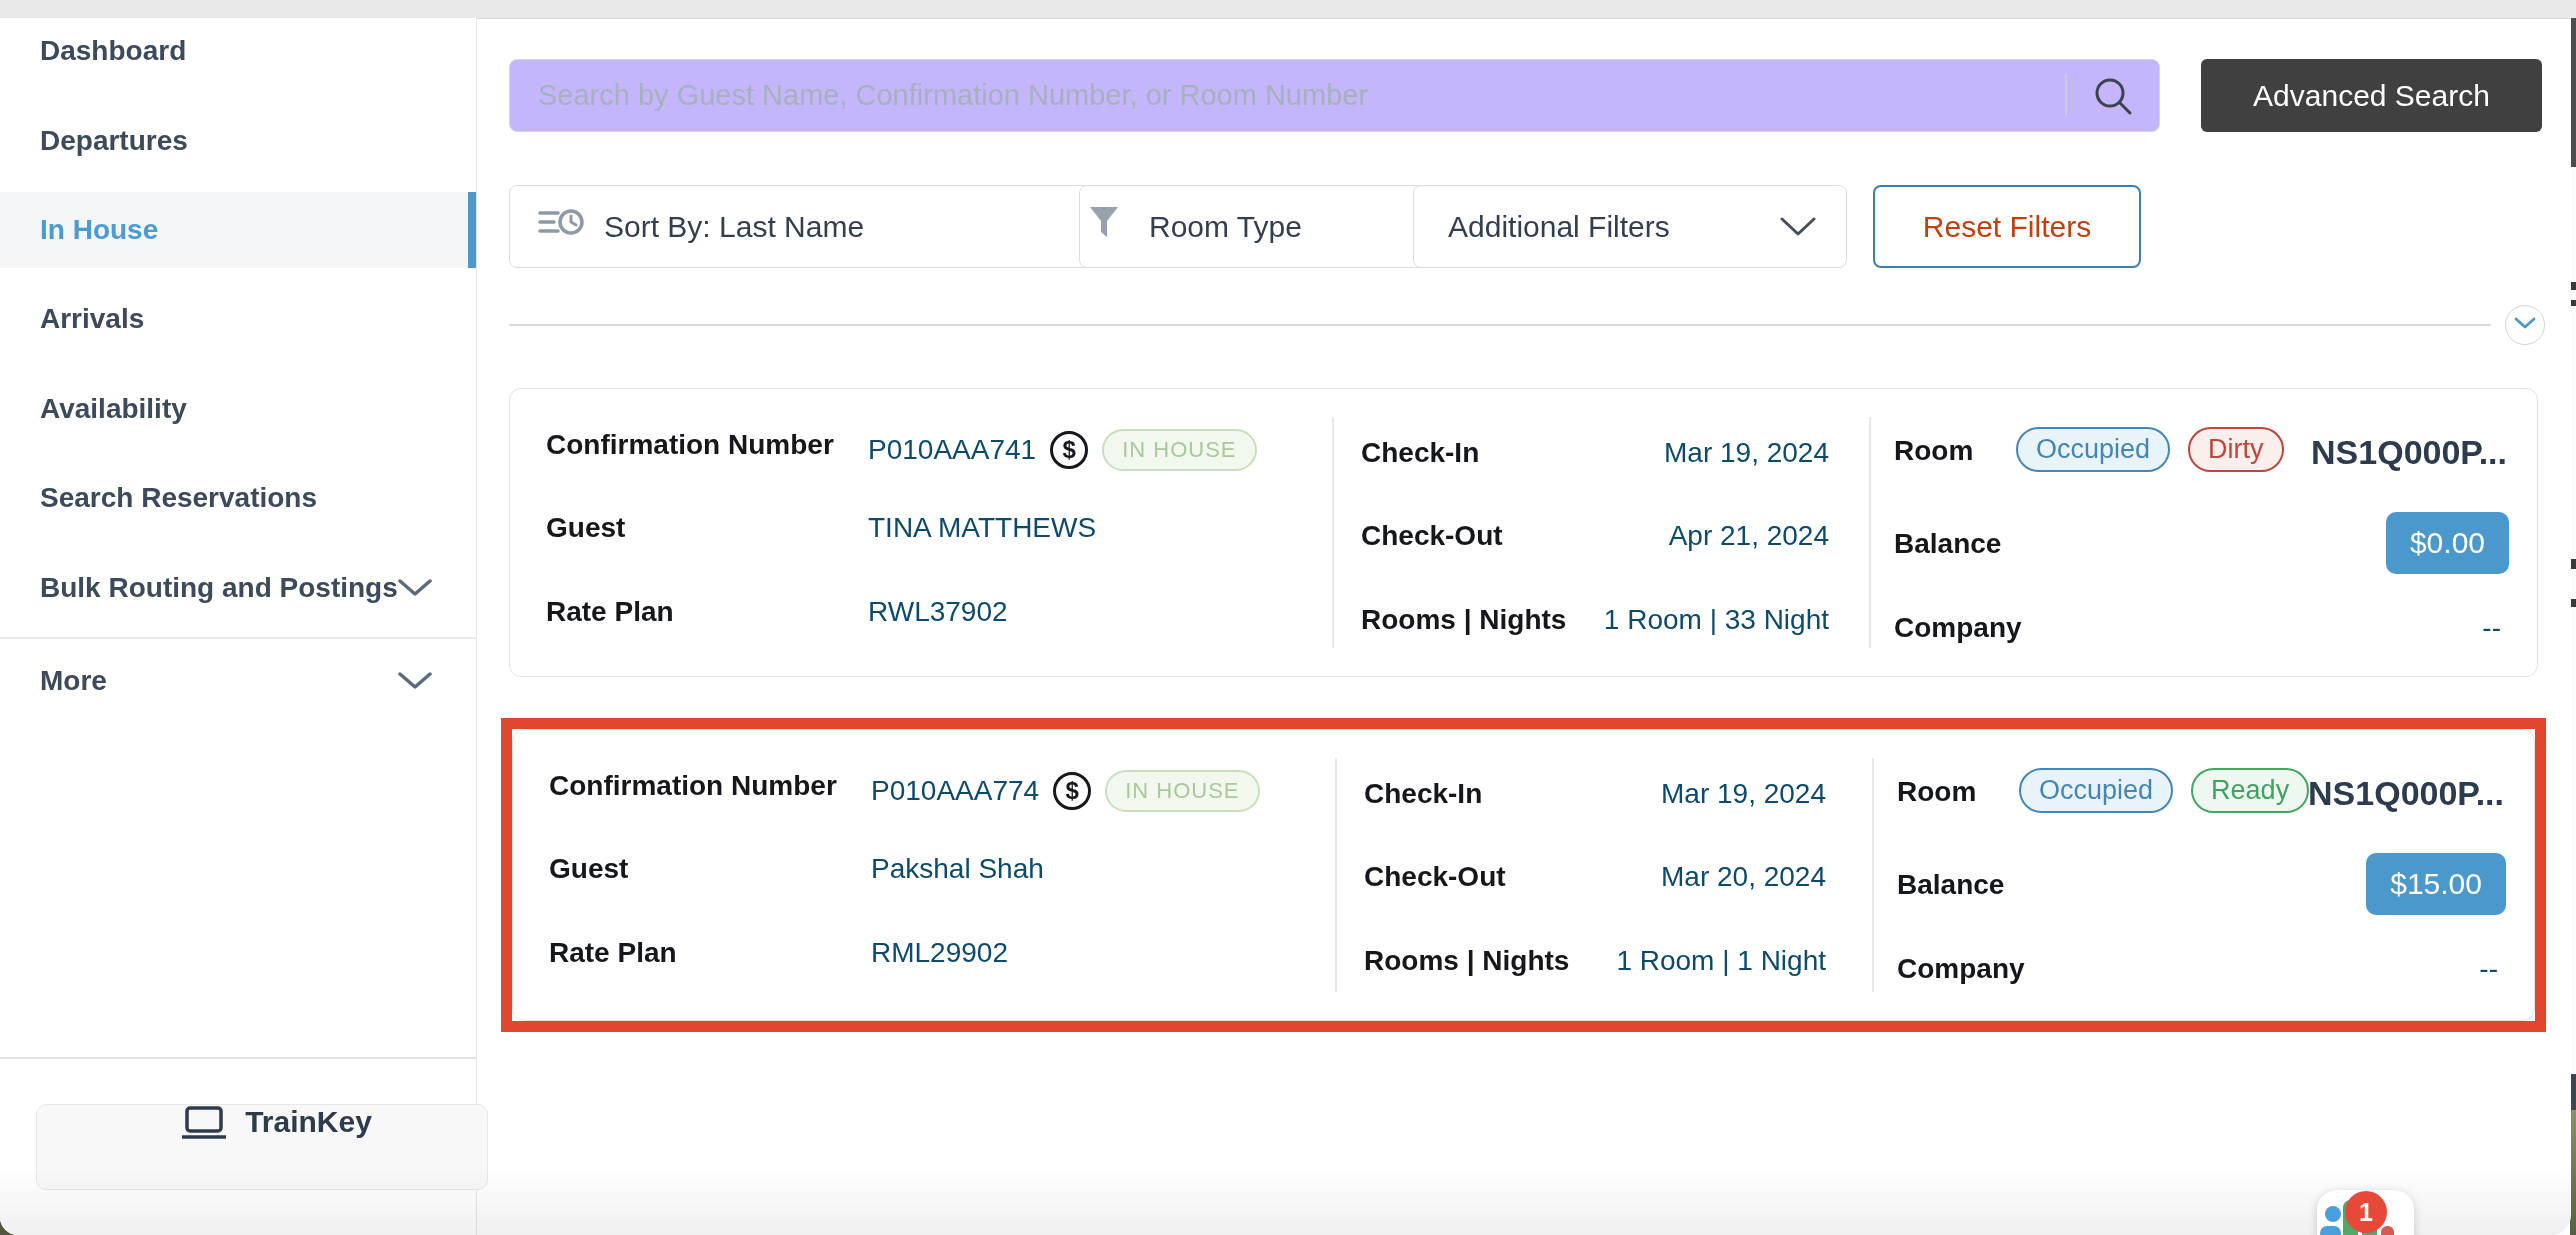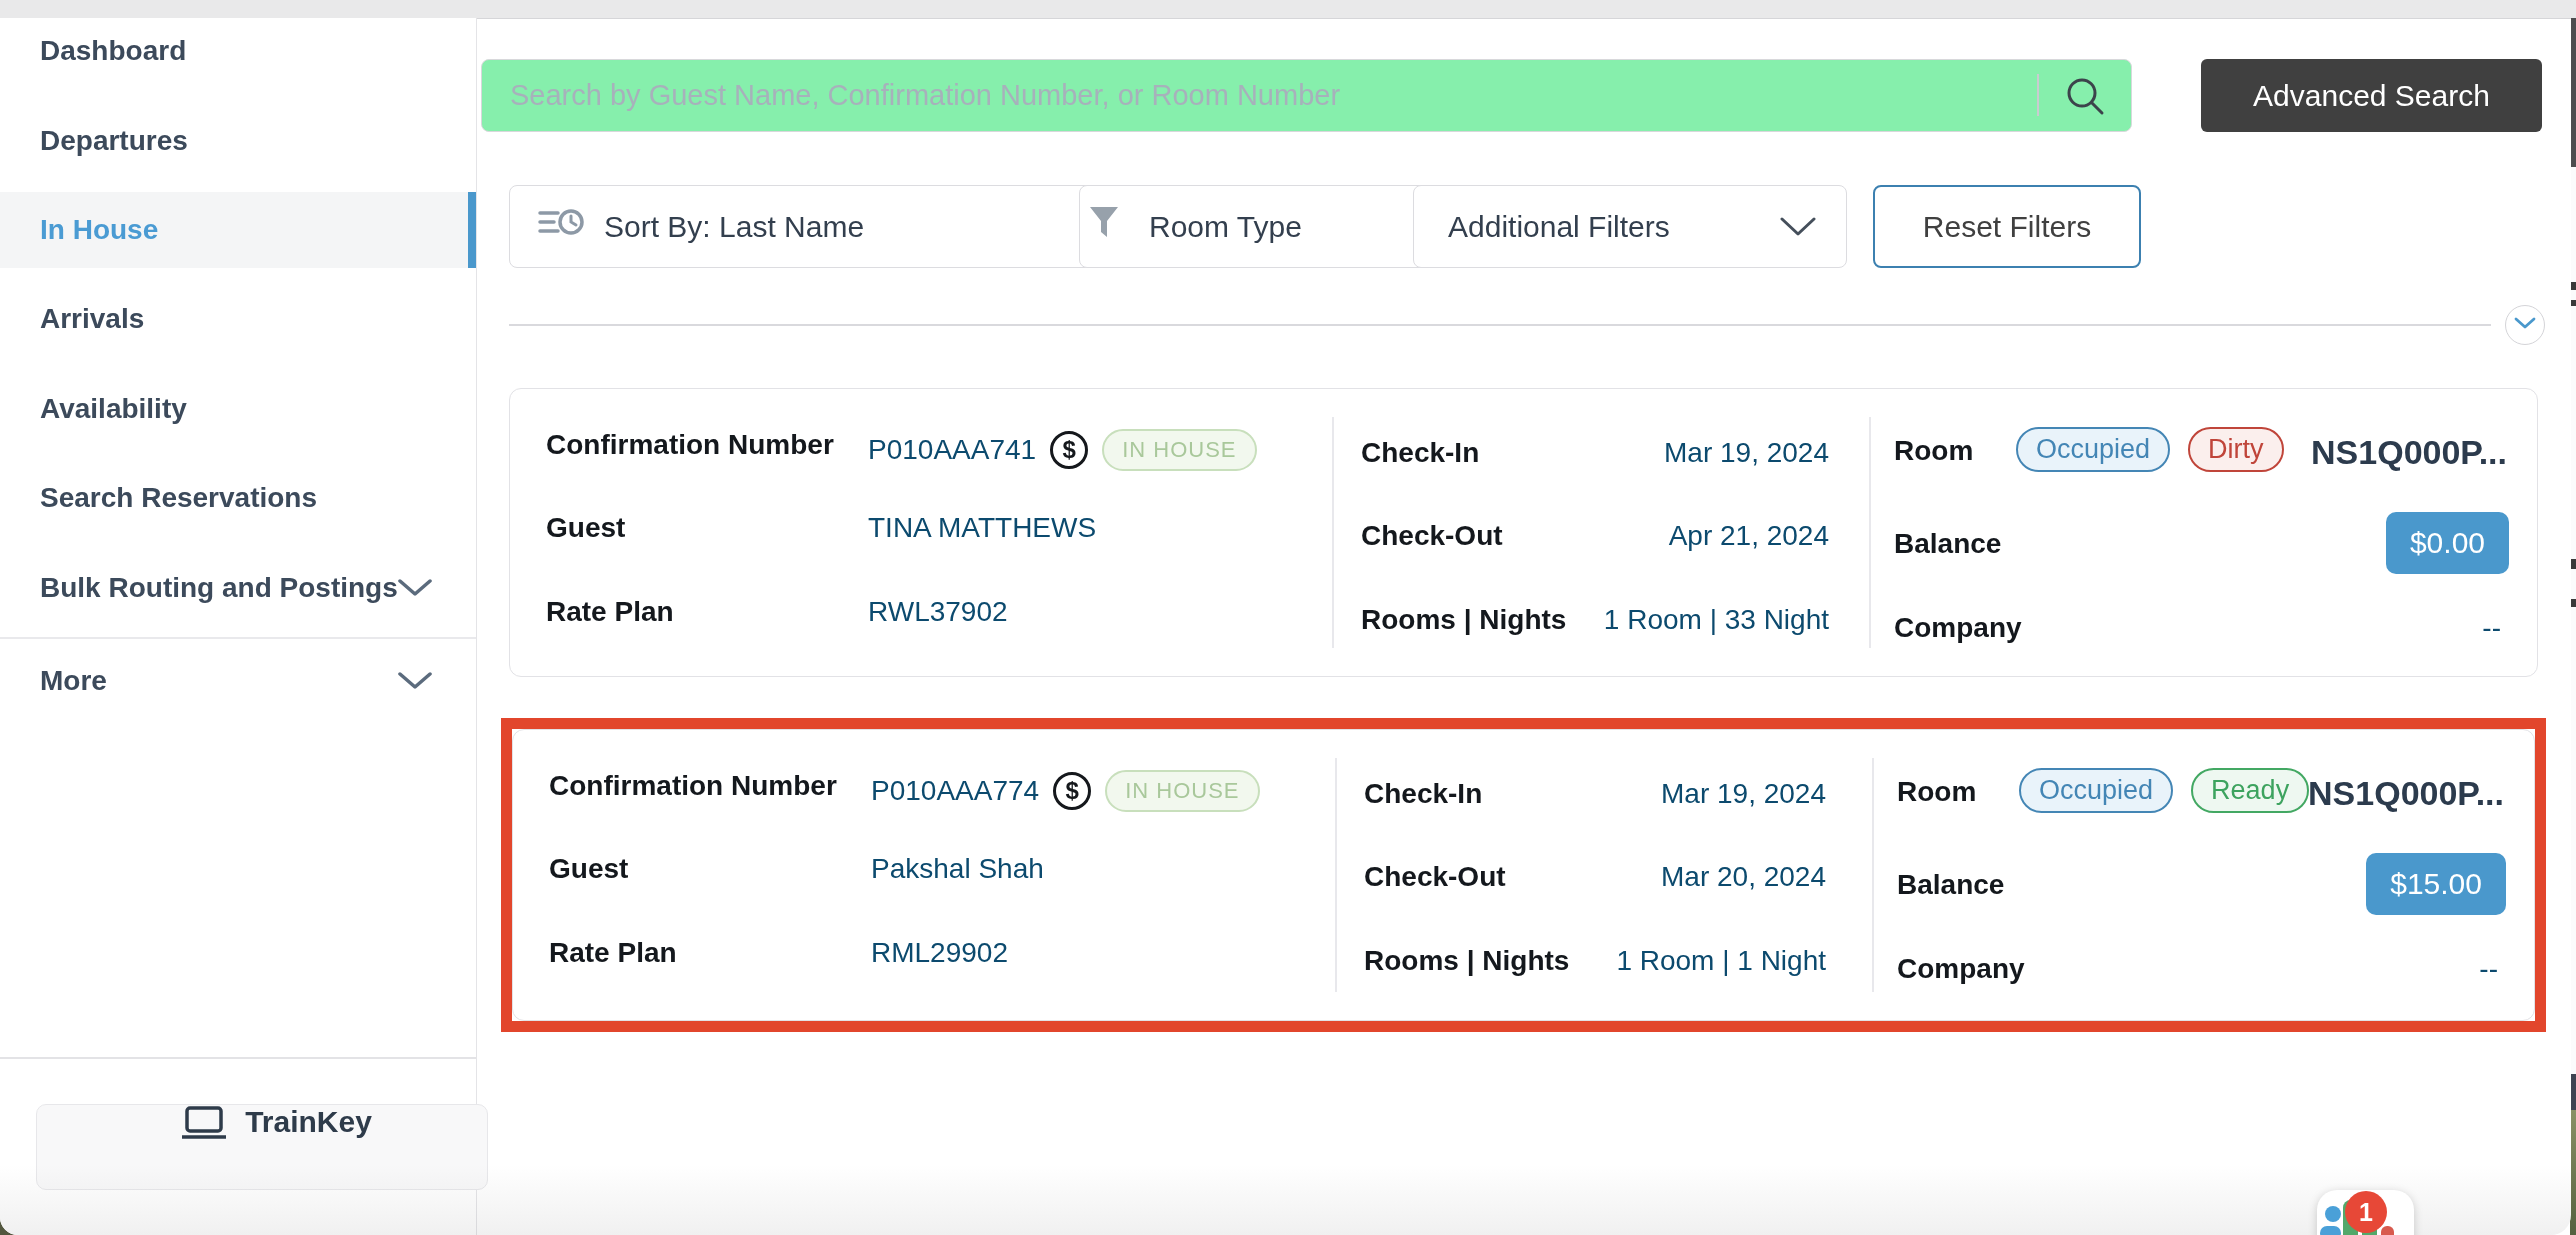--- a/index.html
+++ b/index.html
@@ -23,37 +23,37 @@
        padding-left:40px;box-sizing:border-box;font-size:28px;font-weight:bold;color:#3c4a5b;cursor:pointer;}
   .side-item.active{height:76px;background:#f4f5f6;color:#4a9bd3;}
   .active-bar{position:absolute;right:0;top:0;width:8px;height:100%;background:#4a98cc;}
   .side-chevron{position:absolute;left:398px;top:50%;transform:translateY(-50%);}
   .side-divider{position:absolute;left:0;top:619px;width:100%;height:1.5px;background:#e9e9ec;}
   .trainkey-divider{position:absolute;left:0;top:1039px;width:100%;height:1.5px;background:#e3e3e6;}
   .trainkey-btn{position:absolute;left:36px;top:1086px;width:421px;height:84px;background:#f8f8f9;
        border:1.5px solid #e7e7ea;border-radius:10px;display:flex;align-items:flex-start;justify-content:center;
        gap:18px;font-size:30px;font-weight:bold;color:#2e3b4a;cursor:pointer;padding-left:29px;}
   
-  .search-box{position:absolute;left:481px;top:59px;width:1651px;height:73px;border:1.5px solid #d8d8db;
-       border-radius:8px;background:#86efac;box-sizing:border-box;}
+  .search-box{position:absolute;left:509px;top:59px;width:1651px;height:73px;border:1.5px solid #d8d8db;
+       border-radius:8px;background:#c4b5fd;box-sizing:border-box;}
   .search-box input{position:absolute;left:0;top:0;width:1532px;height:100%;border:none;outline:none;
        background:transparent;padding:0 0 0 28px;font-size:29px;font-family:"Liberation Sans",sans-serif;color:#3c4a5b;}
   .search-box input::placeholder{color:#a7b1bb;}
   .search-sep{position:absolute;left:1555px;top:14px;width:1.5px;height:42px;background:#c9ccd0;}
   .search-icon-wrap{position:absolute;left:1581px;top:14px;width:44px;height:44px;cursor:pointer;}
   .adv-btn{position:absolute;left:2201px;top:59px;width:341px;height:73px;background:#404040;border:none;
        border-radius:6px;color:#fff;font-size:30px;font-family:"Liberation Sans",sans-serif;cursor:pointer;}
   
   .f-btn{position:absolute;top:185px;height:83px;background:#fff;border:1.5px solid #dcdce0;border-radius:8px;
        box-sizing:border-box;display:flex;align-items:center;font-size:30px;color:#333f4e;cursor:pointer;}
   .sort-btn{left:509px;width:652px;padding-left:28px;gap:20px;}
   .room-btn{left:1079px;width:368px;padding-left:8px;gap:29px;}
   .add-btn{left:1413px;width:434px;padding-left:34px;}
   .add-chevron{position:absolute;right:30px;top:50%;transform:translateY(-50%);}
-  .reset-btn{left:1873px;width:268px;border:2px solid #3c80b0;color:#404040;justify-content:center;}
+  .reset-btn{left:1873px;width:268px;border:2px solid #3c80b0;color:#c2410c;justify-content:center;}
   
   .collapse-line{position:absolute;left:509px;top:324px;width:1982px;height:1.5px;background:#d9d9dd;}
   .collapse-circle{position:absolute;left:2505px;top:305px;width:40px;height:40px;border:1.5px solid #d4d4d8;
        border-radius:50%;background:#fff;display:flex;align-items:center;justify-content:center;cursor:pointer;box-sizing:border-box;}
   
   .res-card{position:absolute;background:#fff;border:1.5px solid #e2e2e6;border-radius:12px;box-sizing:border-box;cursor:pointer;}
   .card1{left:509px;top:388px;width:2029px;height:289px;}
   .card2{left:512px;top:729px;width:2023px;height:292px;}
   .red-outline{position:absolute;left:501px;top:718px;width:2045px;height:314px;border:11px solid #e2462c;
        box-sizing:border-box;pointer-events:none;z-index:3;}

